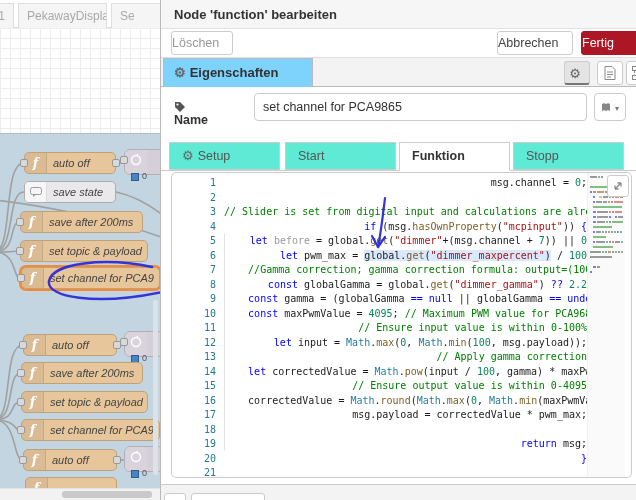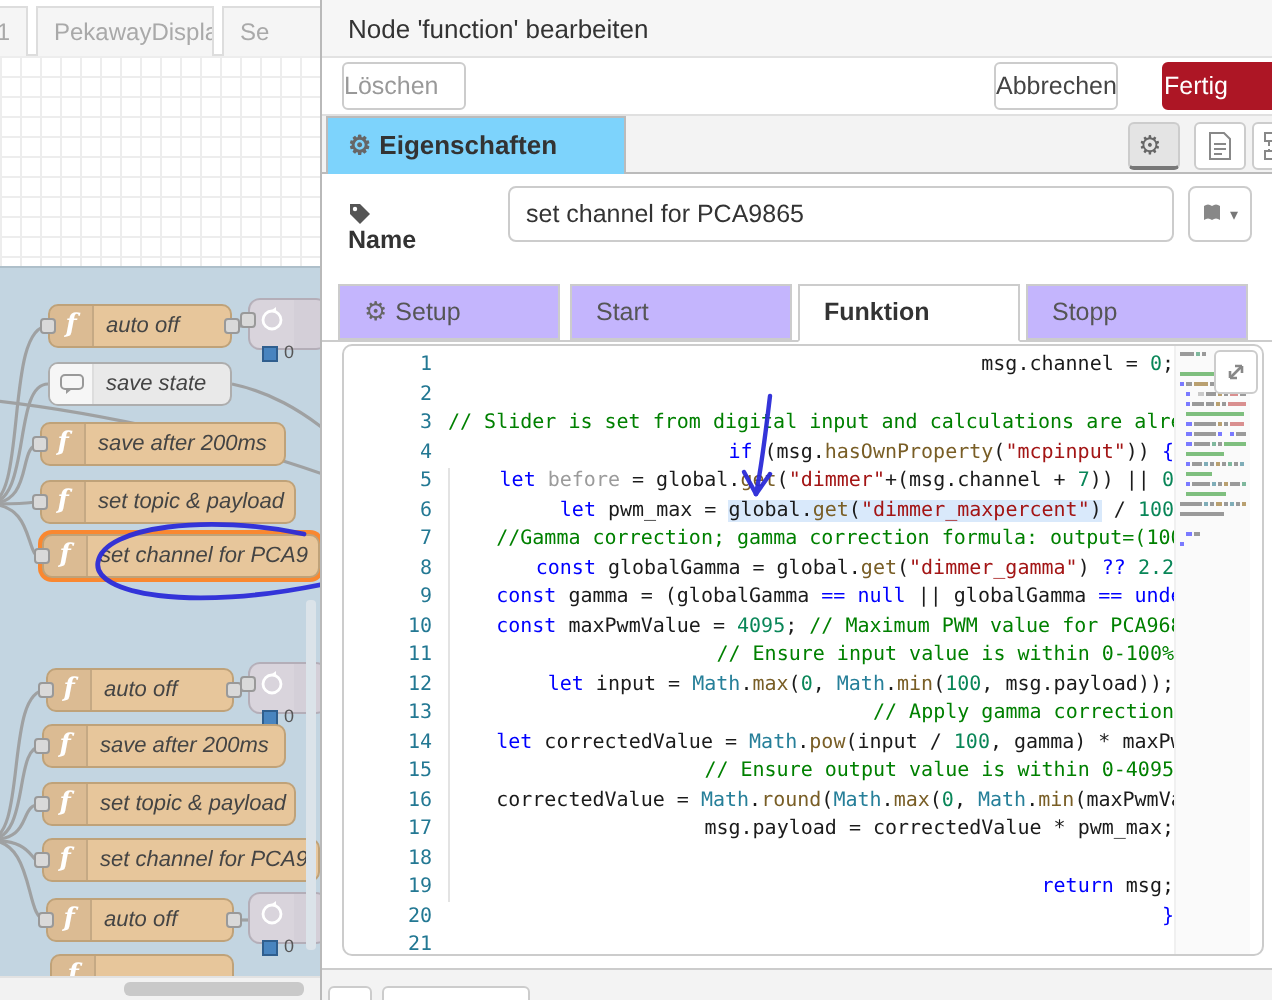--- a/index.html
+++ b/index.html
@@ -31,42 +31,42 @@
   .port.pl{left:-5px;} .port.pr{right:-5px;}
   .badge-sq{position:absolute;width:8px;height:8px;background:#4884bf;border:1px solid #2f5e8e;}
   .badge-txt{position:absolute;font-size:9px;color:#555;font-style:normal;}
   .ws-hscroll{position:absolute;left:0;bottom:0;width:160px;height:12px;background:#f2f2f2;border-top:1px solid #e2e2e2;}
   .ws-hthumb{position:absolute;left:62px;top:2px;width:90px;height:7px;background:#c9c9c9;border-radius:3px;}
   .ws-vthumb{position:absolute;right:2px;top:300px;width:5px;height:175px;background:#dbe3e9;border-radius:2px;}
 
   
   .dialog{position:absolute;left:160px;top:0;width:476px;height:500px;background:#fff;border-left:1px solid #b9b9b9;}
   .dlg-header{position:absolute;left:0;top:0;width:100%;height:29px;background:#f6f6f6;border-bottom:1px solid #e2e2e2;}
-  .dlg-title{position:absolute;left:13px;top:7px;font-size:13px;font-weight:normal;color:#333;text-align:right;}
+  .dlg-title{position:absolute;left:13px;top:7px;font-size:13px;font-weight:bold;color:#333;text-align:right;}
   .btnbar{position:absolute;left:0;top:29px;width:100%;height:28px;background:#fff;}
   .btn{position:absolute;top:2px;height:24px;border:1px solid #ccc;border-radius:3px;background:#fff;
     font-size:12.5px;line-height:22px;font-family:"Liberation Sans",sans-serif;}
   .btn-delete{left:10px;width:62px;color:#999;}
-  .btn-cancel{left:336px;width:62px;color:#444;}
+  .btn-cancel{left:336px;width:76px;color:#444;}
   .btn-done{left:420px;width:62px;background:#AD1625;border-color:#AD1625;color:#fff;}
   .propsrow{position:absolute;left:0;top:57px;width:100%;height:30px;background:#f3f3f3;border-top:1px solid #e0e0e0;border-bottom:1px solid #bbb;}
   .props-tab{position:absolute;left:2px;top:0;width:150px;height:30px;background:#7dd3fc;border:1px solid #bbb;border-bottom:none;
     font-size:13px;font-weight:bold;color:#333;line-height:28px;padding-left:10px;}
   .gear{color:#666;font-size:13px;margin-right:4px;}
   .mini-btn{position:absolute;top:3px;width:26px;height:24px;background:#fff;border:1px solid #ccc;border-radius:3px;
     text-align:center;line-height:22px;color:#666;}
   .mini-btn.active{background:#e4e4e4;border-bottom:2px solid #777;}
   .namerow{position:absolute;left:0;top:87px;width:100%;height:55px;background:#fff;}
   .name-label{position:absolute;left:13px;top:14px;font-size:12.5px;font-weight:bold;color:#333;}
   .name-input{position:absolute;left:93px;top:6px;width:333px;height:28px;border:1px solid #ccc;border-radius:4px;
     font-size:12.5px;color:#333;padding:0 8px;font-family:"Liberation Sans",sans-serif;}
   .book-btn{position:absolute;left:433px;top:6px;width:32px;height:28px;border:1px solid #ccc;border-radius:4px;background:#fff;
     color:#777;font-size:11px;text-align:center;line-height:26px;}
   .tabsrow{position:absolute;left:0;top:142px;width:100%;height:29px;border-bottom:1px solid #ccc;}
-  .ed-tab{position:absolute;top:0;width:111px;height:28px;background:#c4b5fd;border:1px solid #ccc;
+  .ed-tab{position:absolute;top:0;width:111px;height:28px;background:#5eead4;border:1px solid #ccc;
     font-size:12.5px;color:#555;line-height:26px;padding-left:12px;}
   .ed-tab.active{background:#fff;border-bottom:1px solid #fff;height:29px;font-weight:bold;color:#333;}
 
   
   .editor{position:absolute;left:10px;top:172px;width:461px;height:306px;border:1px solid #ccc;border-radius:5px;background:#fff;overflow:hidden;}
   .gutter{position:absolute;left:0;top:3px;width:44px;text-align:right;
     font-family:"DejaVu Sans Mono",monospace;font-size:10px;color:#237893;}
   .gutter .ln{height:14.5px;line-height:14.5px;}
   .codelines{position:absolute;left:52px;top:3px;right:44px;bottom:0;overflow:hidden;text-align:right;}
   .cl{height:14.5px;line-height:14.5px;white-space:pre;font-family:"DejaVu Sans Mono",monospace;font-size:10px;color:#1b1b1b;}

